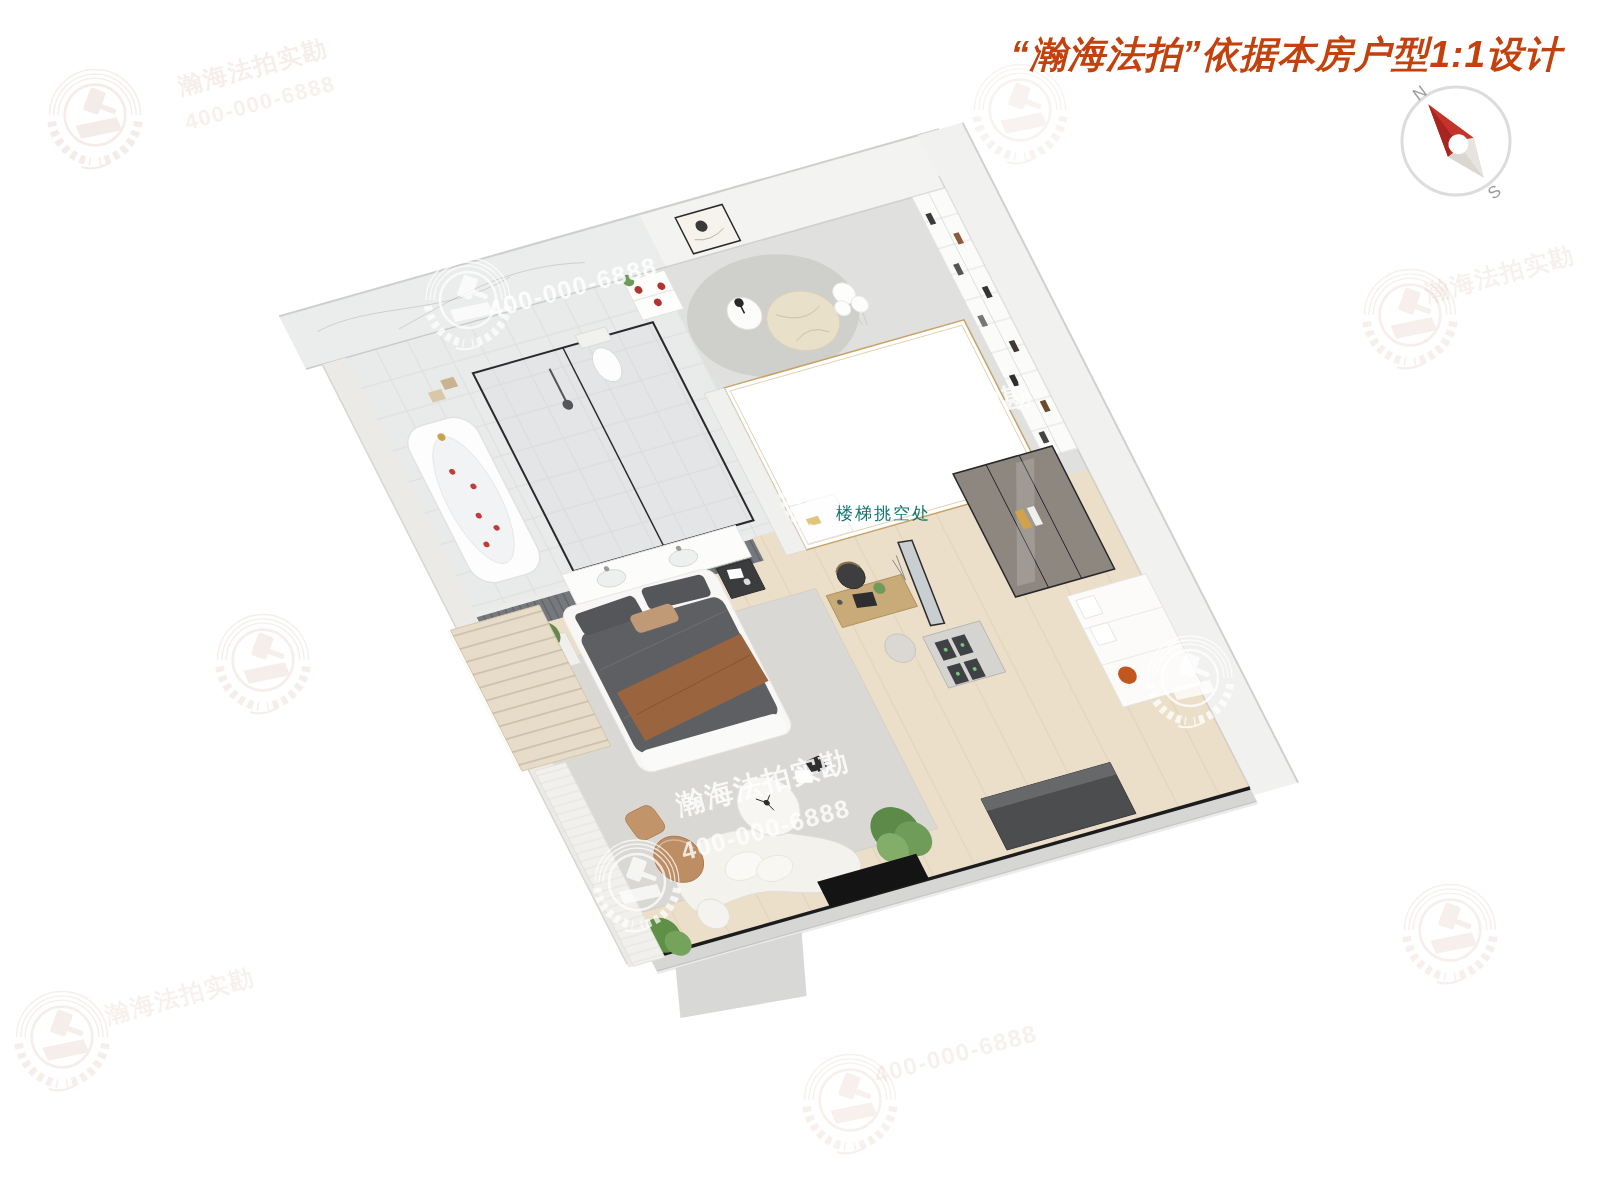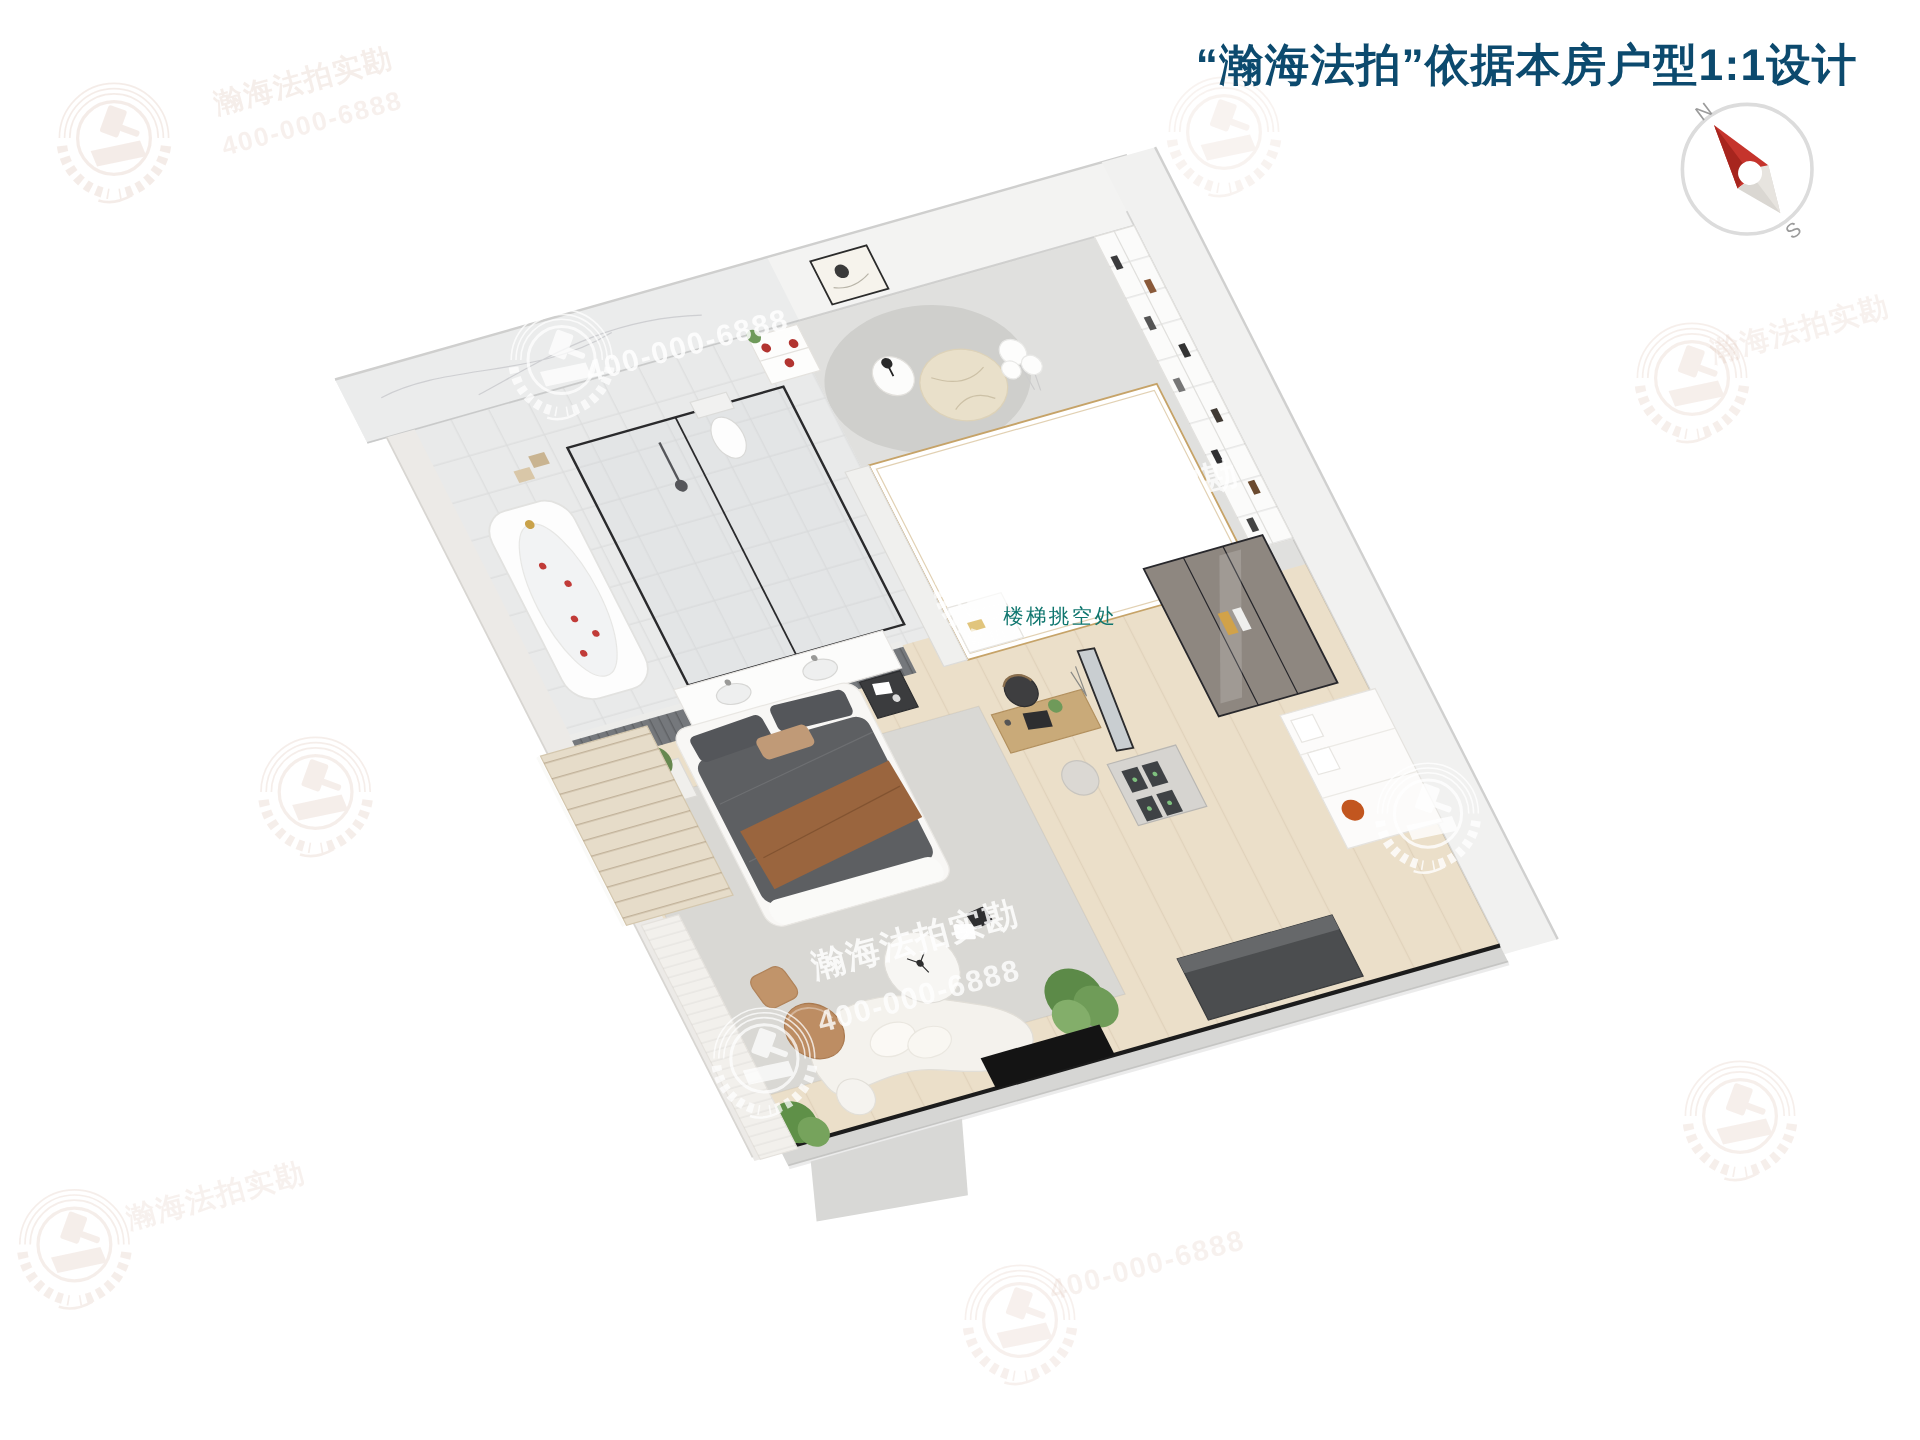--- a/index.html
+++ b/index.html
@@ -1,19 +1,19 @@
 <!DOCTYPE html>
 <html><head>
 <meta charset="utf-8">
 <style>
   html,body{margin:0;padding:0;background:#ffffff;}
   .canvas{position:relative;width:1600px;height:1200px;background:#ffffff;overflow:hidden;
           font-family:"Liberation Sans",sans-serif;}
-  .page-title{position:absolute;top:30px;right:52px;font-size:37px;font-weight:700;
-          letter-spacing:1px;color:#0c4a6e;white-space:nowrap;}
+  .page-title{position:absolute;top:30px;right:38px;font-size:37px;font-weight:700;
+          letter-spacing:1px;color:#c2410c;white-space:nowrap;font-style:italic;}
   .plan-svg{position:absolute;left:0;top:0;}
   .compass-svg{position:absolute;left:1372px;top:57px;}
   .void-label{position:absolute;left:836px;top:464px;font-size:17px;color:#0f766e;
           letter-spacing:2px;font-family:"Liberation Serif",serif;z-index:4;margin-top:38px;}
   .wm{fill:#ffffff;font-weight:700;letter-spacing:1.5px;}
   .wm-faint{fill:#b97f63;font-weight:700;letter-spacing:1.5px;}
   .compass-letter{fill:#9b9b9b;font-size:17px;font-family:"Liberation Sans",sans-serif;}
 </style>
 </head>
 <body>

